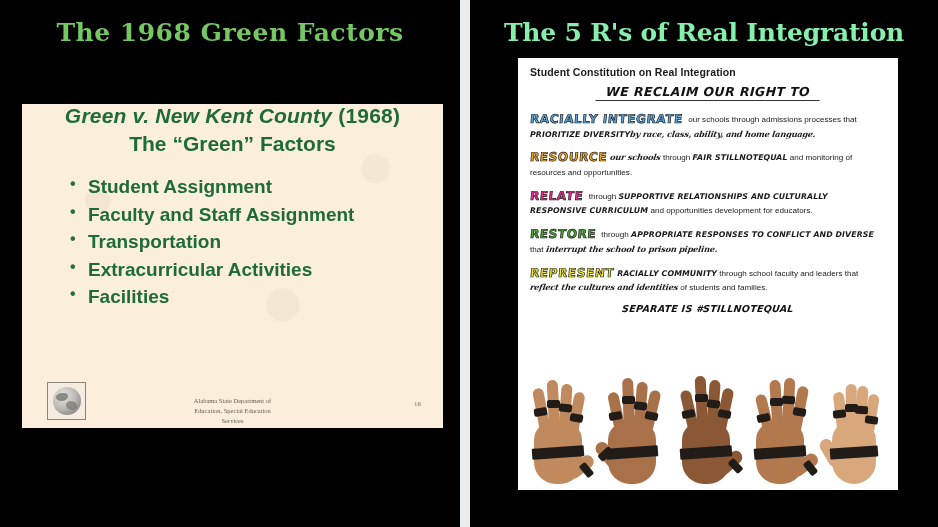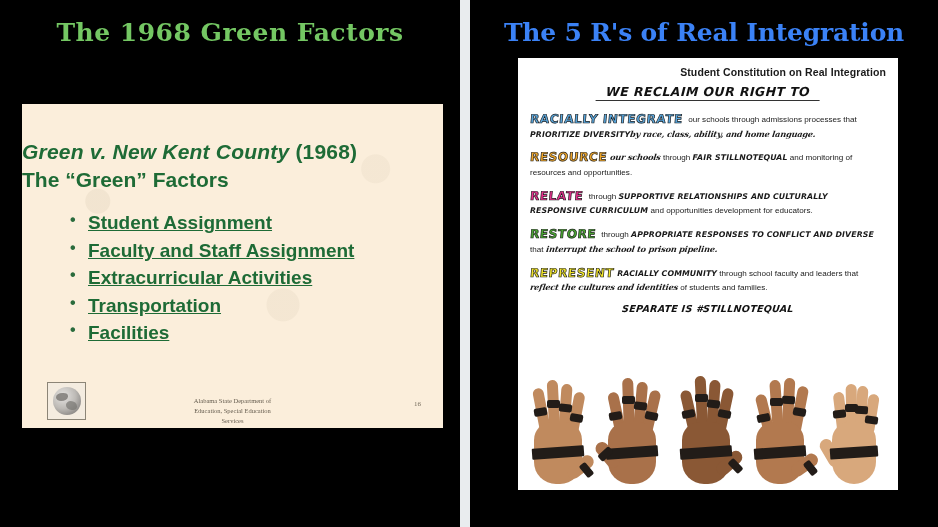--- a/index.html
+++ b/index.html
@@ -57,24 +57,24 @@
     width: 421px;
     height: 324px;
     background: #fbeedb;
     background-image:
       radial-gradient(circle at 18% 30%, rgba(200,185,160,0.18) 0 12px, rgba(0,0,0,0) 13px),
       radial-gradient(circle at 62% 62%, rgba(200,185,160,0.14) 0 16px, rgba(0,0,0,0) 17px),
       radial-gradient(circle at 84% 20%, rgba(200,185,160,0.13) 0 14px, rgba(0,0,0,0) 15px);
     overflow: hidden;
   }
   .cream-head {
+    text-align: center;
     color: #1e6b36;
     font-family: "Liberation Sans", sans-serif;
     font-weight: bold;
-    margin-top: 36px;
   }
   .cream-head .line1 {
     font-size: 21px;
     letter-spacing: 0.2px;
     display: block;
     line-height: 1.15;
   }
   .cream-head .line1 .case { font-style: italic; }
   .cream-head .line2 {
     font-size: 21px;
@@ -88,21 +88,20 @@
     padding: 0 0 0 48px;
   }
   ul.cream-list li {
     color: #1e6b36;
     font-weight: bold;
     font-size: 19px;
     line-height: 1.44;
     position: relative;
     padding-left: 18px;
     white-space: nowrap;
-    text-decoration: underline;
   }
   ul.cream-list li::before {
     content: "\2022";
     position: absolute;
     left: 0;
     top: -1px;
     font-size: 16px;
     color: #2a6b3c;
   }
 
@@ -183,37 +182,37 @@
   }
   .title-right {
     position: absolute;
     left: 0; top: 18px;
     width: 468px;
     text-align: center;
     font-family: "DejaVu Serif", "Liberation Serif", serif;
     font-weight: bold;
     font-size: 25px;
     letter-spacing: -0.2px;
-    color: #3b82f6;
+    color: #86efac;
   }
 
   .doc-white {
     position: absolute;
     left: 48px;
     top: 58px;
     width: 380px;
     height: 432px;
     background: #ffffff;
     overflow: hidden;
   }
   .doc-inner {
     padding: 8px 12px 0 12px;
   }
   .doc-title {
-    text-align: right;
+    text-align: left;
     font-size: 10.5px;
     font-weight: bold;
     color: #1a1a1a;
     letter-spacing: 0.1px;
     margin-bottom: 4px;
   }
   .doc-subtitle-wrap {
     text-align: center;
     margin-bottom: 10px;
   }
@@ -357,22 +356,22 @@
     <div class="slide-cream">
 
       <div class="cream-head">
         <span class="line1"><span class="case">Green v. New Kent County</span><span> (1968)</span></span>
         <span class="line2">The “Green” Factors</span>
       </div>
 
       <ul class="cream-list">
         <li>Student Assignment</li>
         <li>Faculty and Staff Assignment</li>
+        <li>Transportation</li>
         <li>Extracurricular Activities</li>
-        <li>Transportation</li>
         <li>Facilities</li>
       </ul>
 
       <div class="cream-footer">
         <div class="seal-box">
           <div class="seal-globe"></div>
         </div>
         <div class="footer-text" style="white-space: pre-line;">Alabama State Department of
 Education, Special Education
 Services</div>

